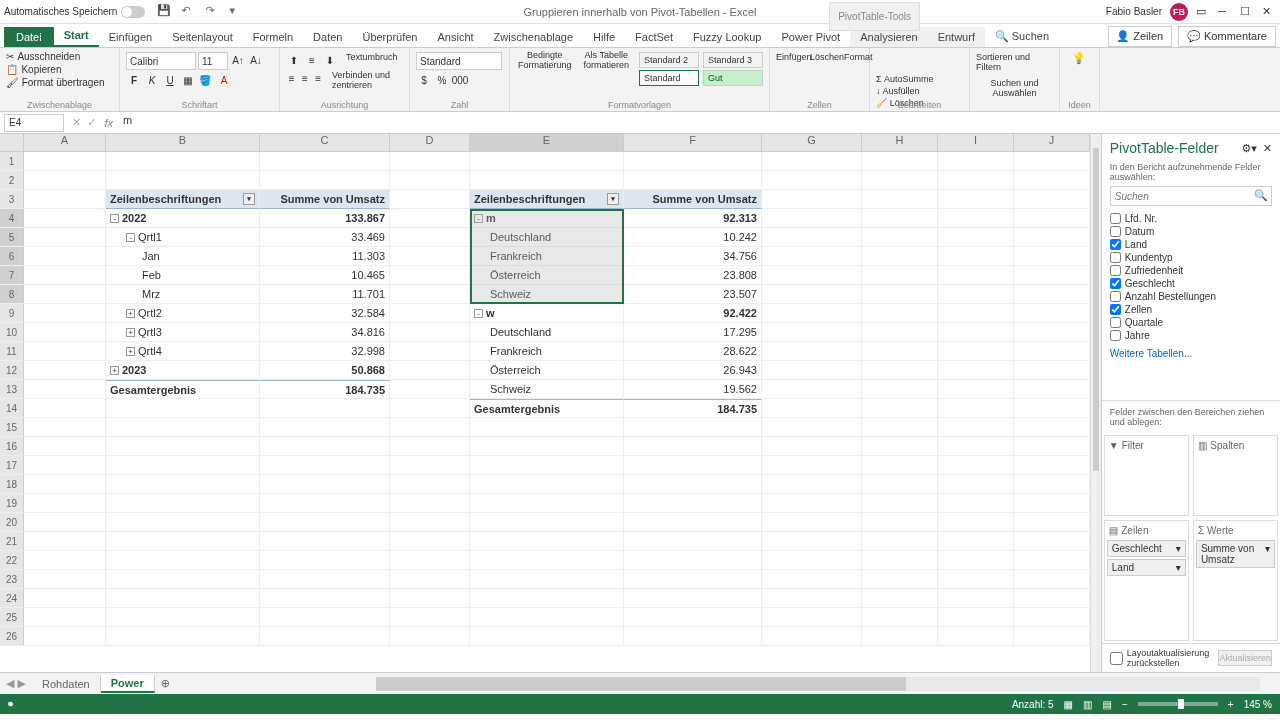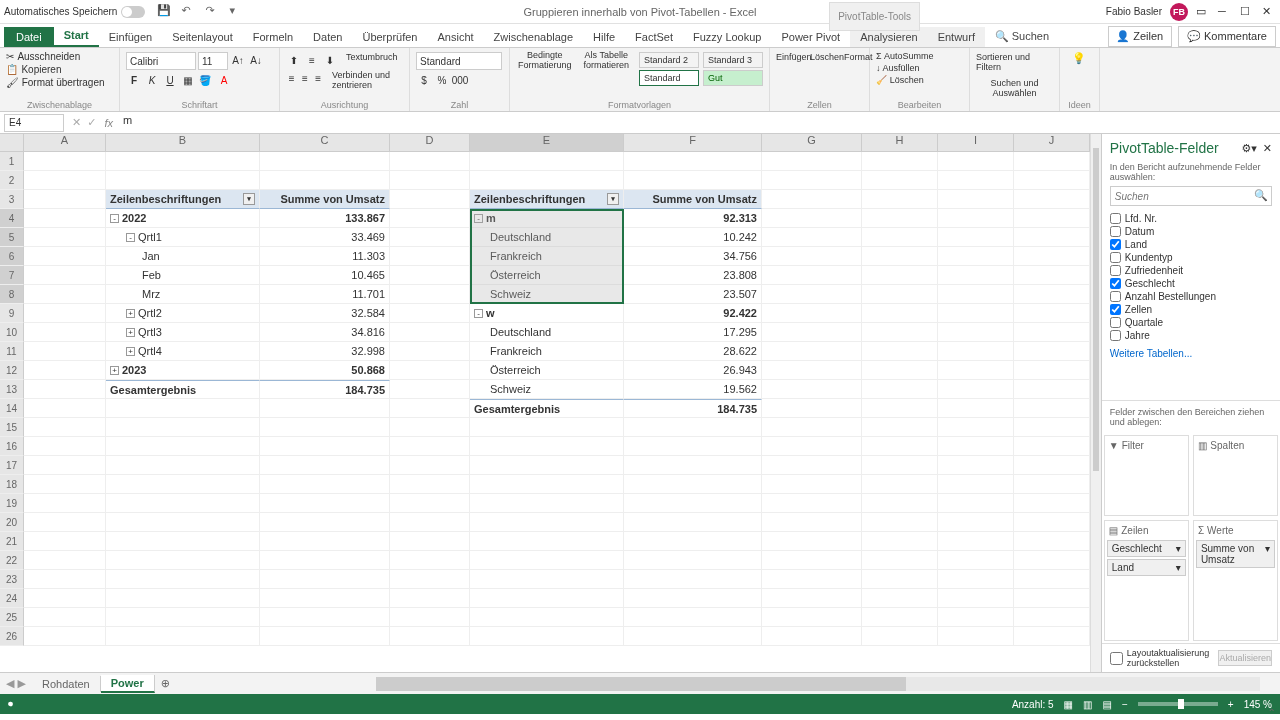--- a/index.html
+++ b/index.html
@@ -44,21 +44,21 @@
 .num-select { width: 86px; height: 18px; border: 1px solid #ccc; font-size: 10px; padding-left: 3px; display: flex; align-items: center; background: #fff; margin-top: 2px; }
 .styles-grp { width: 260px; }
 .style-tbl { display: flex; flex-direction: column; gap: 2px; margin-top: 2px; }
 .style-row { display: flex; gap: 4px; }
 .style-cell { width: 60px; height: 16px; font-size: 9px; display: flex; align-items: center; padding-left: 4px; border: 1px solid #ccc; }
 .style-cell.standard { background: #fff; border: 1.5px solid #217346; }
 .style-cell.gut { background: #c6efce; color: #006100; }
 .cond-btn { width: 60px; text-align: center; font-size: 9px; }
 .cells-grp { width: 100px; display: flex; flex-direction: row; gap: 4px; padding-top: 4px; }
 .cell-btn { text-align: center; font-size: 9px; width: 30px; }
-.edit-grp { width: 100px; }
+.edit-grp { width: 100px; justify-content: flex-end; }
 .edit-item { font-size: 9px; padding: 1px 0; }
 .sort-grp { width: 90px; display: flex; gap: 6px; padding-top: 4px; }
 .ideas-grp { width: 40px; text-align: center; padding-top: 4px; }
 .ribbon-collapse { position: absolute; right: 4px; bottom: 2px; font-size: 10px; color: #666; }
 
 
 .formula-row { height: 22px; display: flex; align-items: center; border-bottom: 1px solid #ccc; }
 .name-box { width: 60px; border: 1px solid #ccc; height: 18px; font-size: 10px; padding-left: 4px; display: flex; align-items: center; margin-left: 4px; background: #fff; }
 .fx-btns { display: flex; gap: 6px; margin: 0 8px; color: #aaa; }
 .fx-label { font-style: italic; font-size: 11px; color: #888; margin-right: 6px; }

